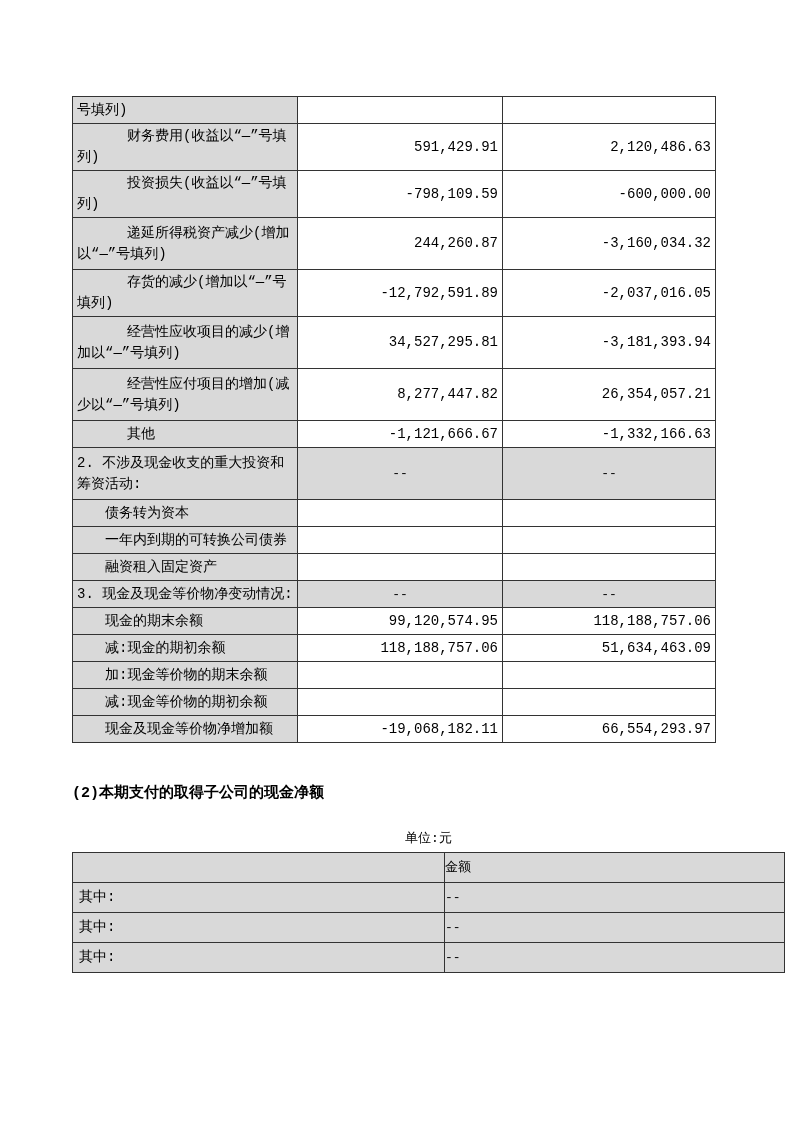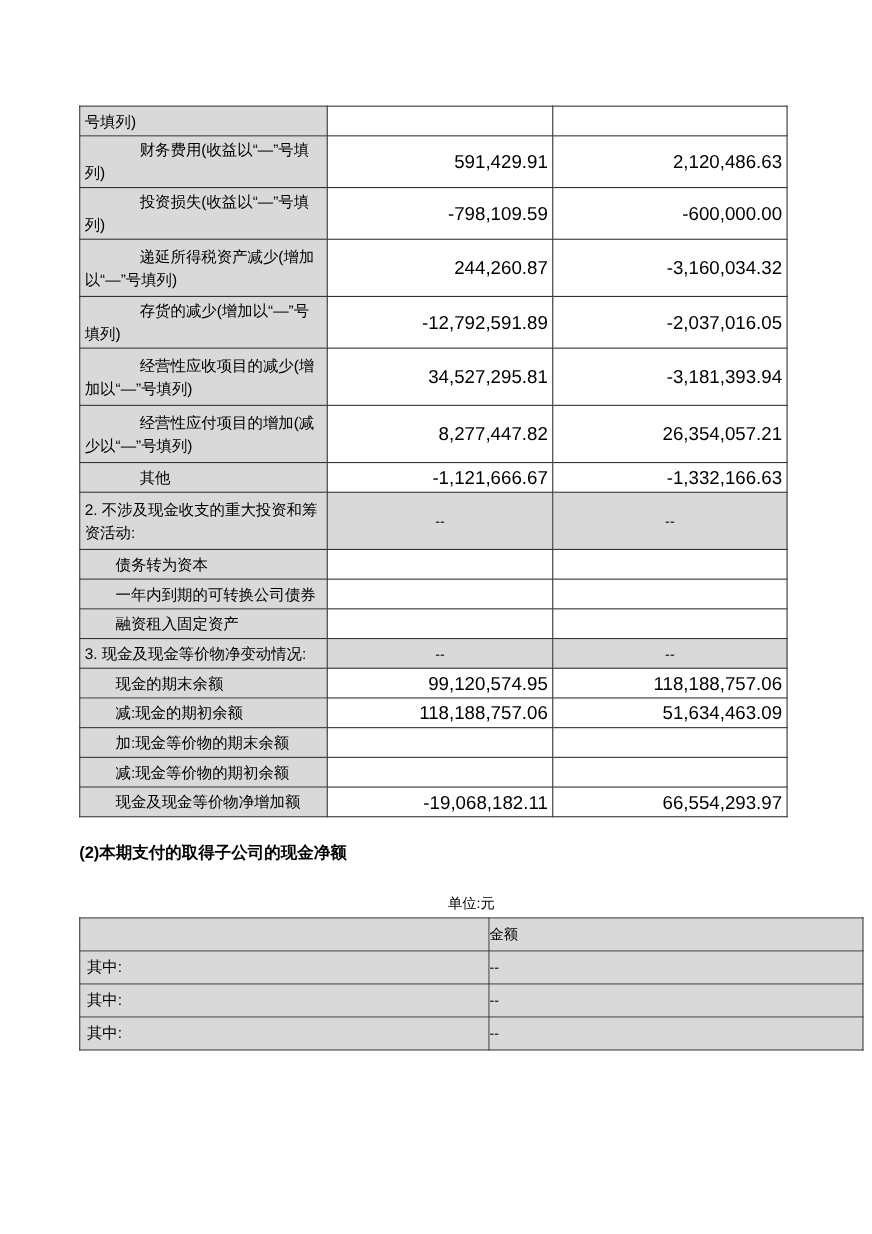--- a/index.html
+++ b/index.html
@@ -2,21 +2,21 @@
 <html><head>
 <meta charset="utf-8">
 <style>
   * { box-sizing: border-box; margin: 0; padding: 0; }
   html, body { background: #ffffff; }
   .page {
     position: relative;
     width: 793px;
     height: 1122px;
     background: #ffffff;
-    font-family: Liberation Sans, sans-serif;
+    font-family: Liberation Mono, monospace;
     color: #000000;
     overflow: hidden;
   }
   
   .main-table-wrap {
     position: absolute;
     left: 72px;
     top: 96px;
     width: 643px;
   }
@@ -39,32 +39,32 @@
     padding: 2px 4px;
   }
   .ti1 { text-indent: 28px; }
   .ti2 { text-indent: 50px; }
   .val {
     background: #ffffff;
     padding: 2px 4px;
   }
   .num {
     text-align: right;
-    font-size: 17px;
+    font-size: 14px;
   }
   .dash {
     background: #d9d9d9;
     text-align: center;
     font-size: 13px;
   }
   
   .section2 {
     position: absolute;
     left: 72px;
-    top: 766px;
+    top: 784px;
     width: 713px;
   }
   .section-heading {
     font-size: 15px;
     font-weight: bold;
     line-height: 20px;
   }
   .unit-line {
     margin-top: 26px;
     text-align: center;

